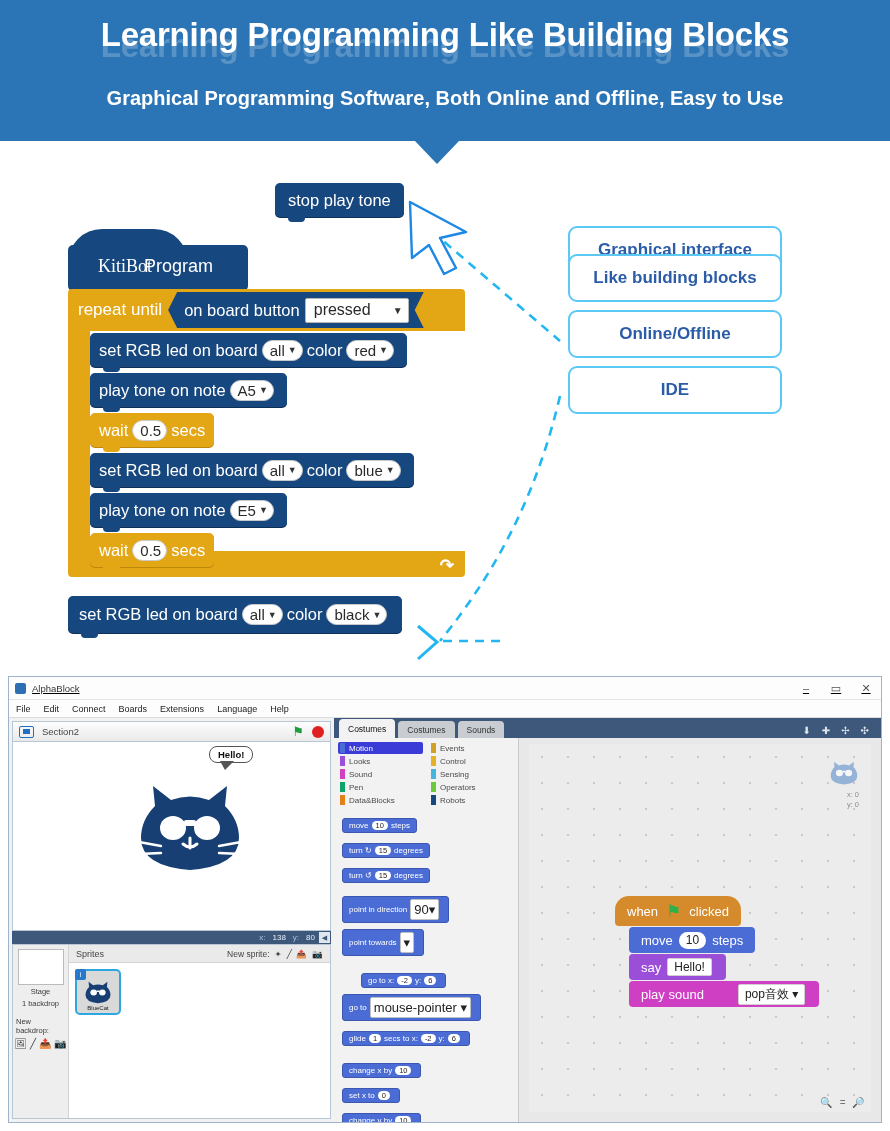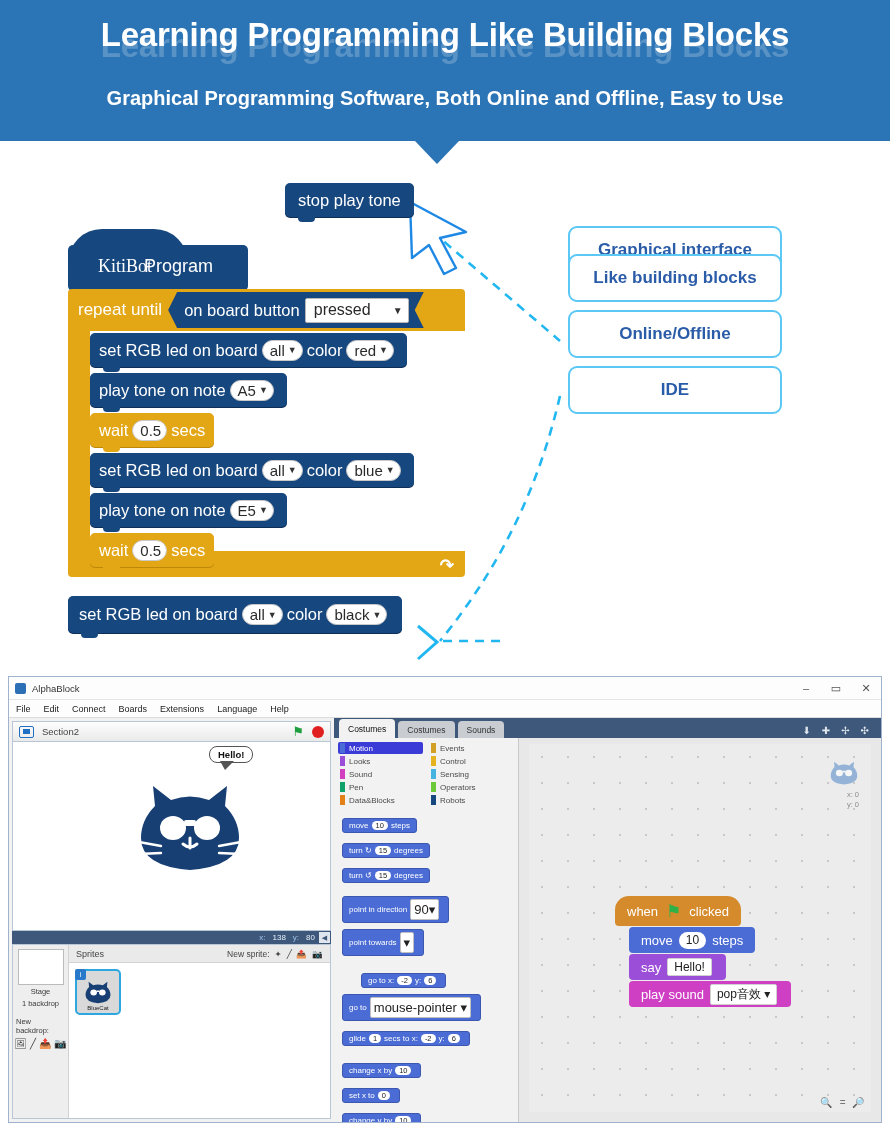--- a/index.html
+++ b/index.html
@@ -84,21 +84,21 @@
   .rect-field {
     display: inline-flex; align-items: center; justify-content: space-between;
     background: #ffffff; color: #2a2a2a;
     border-radius: 2px; padding: 0 5px 0 8px;
     height: 25px; font-size: 16px; margin: 16px 5px;
     border: 1px solid #b7b7b7; min-width: 104px;
   }
   .rect-field .car { font-size: 10px; color: #333; margin-left: 7px; }
 
   
-  #blk-stop { left: 285px; top: 42px; height: 34px; padding: 0 13px; }
+  #blk-stop { left: 275px; top: 42px; height: 34px; padding: 0 13px; }
 
   
   #blk-hat {
     left: 68px; top: 104px; width: 180px; height: 46px;
     background: #17477f;
     border-radius: 5px;
     position: absolute;
   }
   #blk-hat::before {
     content: ""; position: absolute; left: 0; top: -16px;
@@ -166,20 +166,21 @@
   .app {
     position: absolute; left: 8px; top: 676px;
     width: 874px; height: 447px;
     background: #f2f2f2;
     border: 1px solid #9fb4cc;
   }
   .titlebar {
     height: 23px; background: #fdfdfd;
     display: flex; align-items: center; padding-left: 6px;
     border-bottom: 1px solid #e4e4e4;
+    text-decoration: underline;
   }
   .app-icon {
     width: 11px; height: 11px; background: #2d6fb5; border-radius: 2px;
     margin-right: 6px; flex: none;
   }
   .app-name { font-size: 9.5px; color: #333; }
   .winctl { margin-left: auto; display: flex; }
   .winctl span {
     width: 30px; height: 22px; display: flex; align-items: center; justify-content: center;
     font-size: 11px; color: #555;
@@ -730,21 +731,21 @@
               </div>
               <div class="wsblock" style="background: rgb(74, 108, 212); left: 110px; top: 189px;">
                 <span style="margin: 0px 2px;">move</span>
                 <span class="oval2">10</span>
                 <span style="margin: 0px 2px;">steps</span>
               </div>
               <div class="wsblock" style="background: rgb(155, 79, 216); left: 110px; top: 216px;">
                 <span style="margin: 0px 2px;">say</span>
                 <span class="fld">Hello!</span>
               </div>
-              <div class="wsblock" style="background: rgb(207, 63, 196); left: 110px; top: 243px;">
+              <div class="wsblock" style="background: rgb(207, 63, 196); left: 110px; top: 243px; gap: 28px;">
                 <span style="margin: 0px 2px;">play sound</span>
                 <span class="fld">pop音效  ▾</span>
               </div>
             </div>
           <svg class="catmark" viewBox="0 0 110 96">
             <path d="M20 26 L18 6 L36 20 Q55 13 74 20 L92 6 L90 26 Q104 40 104 58 Q104 86 55 90 Q6 86 6 58 Q6 40 20 26 Z" fill="#4f86c6"></path>
             <ellipse cx="38" cy="48" rx="13" ry="12" fill="#ffffff"></ellipse>
             <ellipse cx="72" cy="48" rx="13" ry="12" fill="#ffffff"></ellipse>
             <rect x="49" y="40" width="12" height="6" rx="2" fill="#ffffff"></rect>
           </svg>

